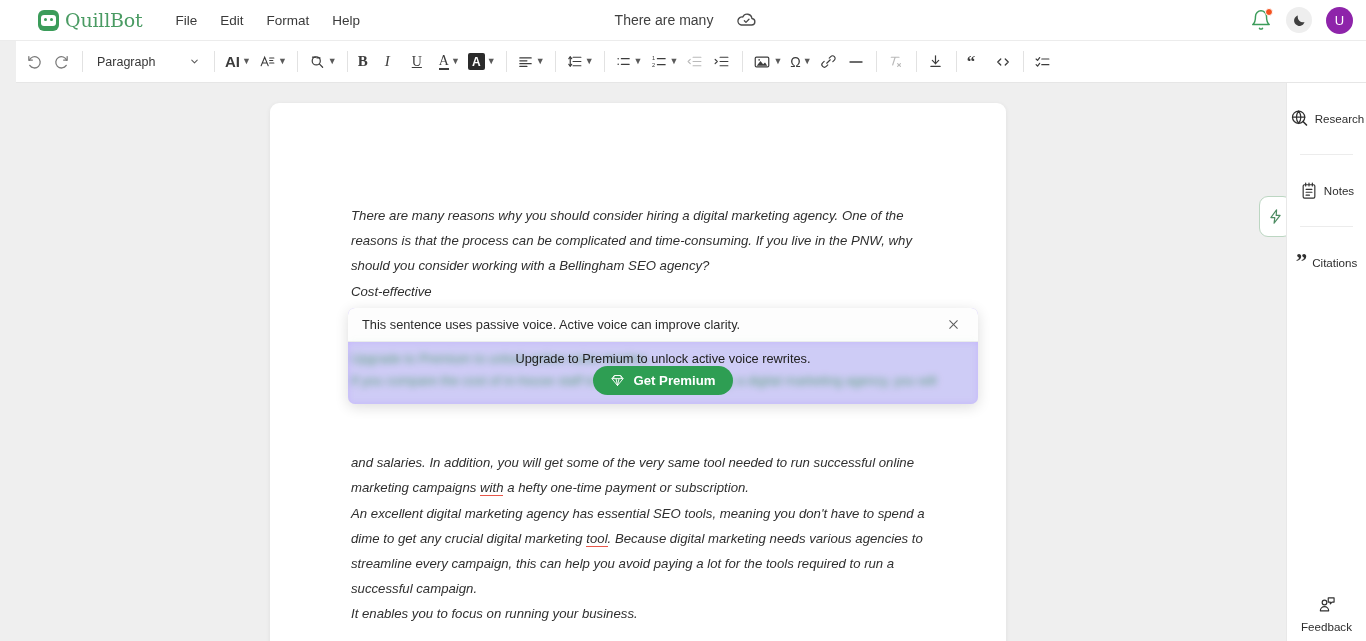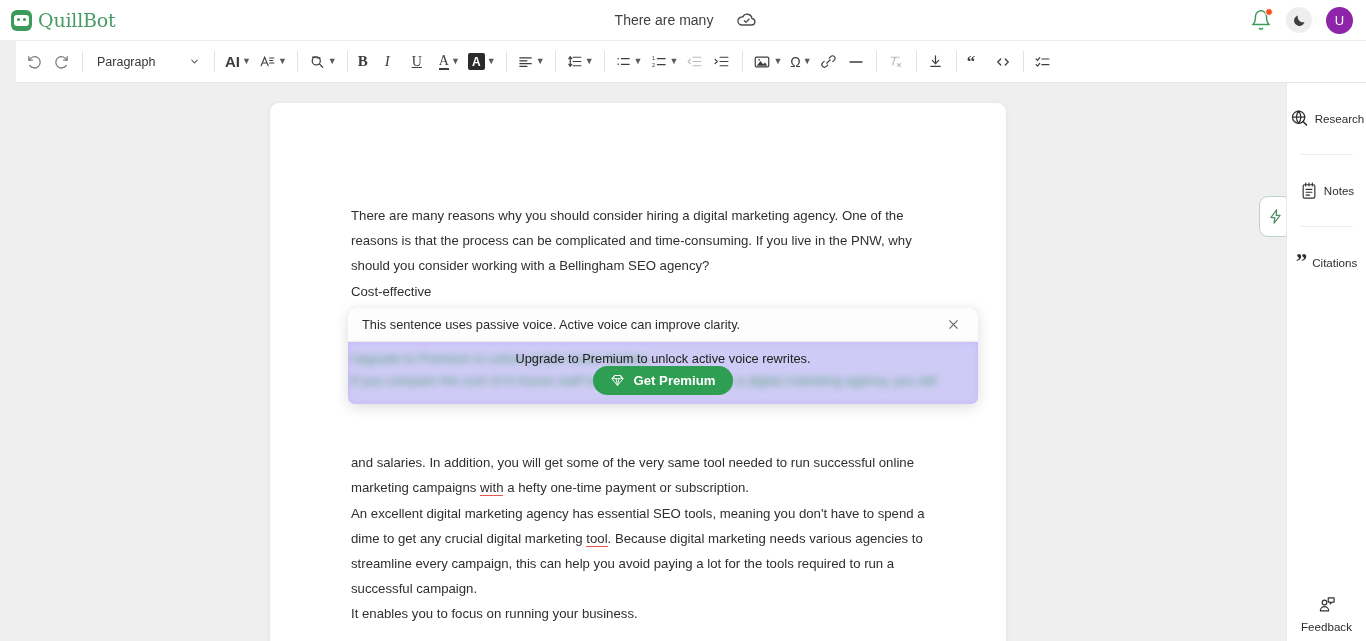--- a/index.html
+++ b/index.html
@@ -11,20 +11,21 @@
   }
 
   
   .header {
     position: absolute; top: 0; left: 0;
     width: 1366px; height: 41px;
     background: #ffffff;
     display: flex; align-items: center;
     border-bottom: 1px solid #ececec;
     z-index: 30;
+    padding-left: 27px;
   }
   .logo-wrap { display: flex; align-items: center; margin-left: 11px; }
   .logo-mark {
     width: 21px; height: 21px; border-radius: 6px;
     background: #3b9c5a; position: relative; flex: none;
   }
   .logo-mark .face {
     position: absolute; left: 3px; top: 5px;
     width: 15px; height: 11px; background: #fff; border-radius: 3px;
   }
@@ -116,21 +117,21 @@
     width: 1286px; height: 558px; background: #efefef; overflow: hidden;
   }
   .page {
     position: absolute; left: 270px; top: 20px;
     width: 736px; height: 560px; background: #fff;
     border-radius: 9px 9px 0 0;
     box-shadow: 0 1px 5px rgba(0,0,0,0.07);
   }
   .doc-body {
     position: absolute; left: 81px; top: 100px;
-    width: 580px; font-size: 13.2px; color: #2f2f2f; line-height: 25.2px;
+    width: 580px; font-size: 13.2px; color: #2f2f2f; line-height: 25.2px; font-style: italic;
   }
   .doc-body p { margin: 0; }
   .hl-sentence {
     background: #dce7f3;
     border-bottom: 1.6px solid #5c7fa8;
     padding-bottom: 1px;
   }
   .sq-red { border-bottom: 1.6px solid #e8574a; }
 
   
@@ -209,20 +210,26 @@
     <div class="logo-mark">
       <div class="ant"></div>
       <div class="face">
         <div class="eye l"></div>
           <div class="eye r"></div>
       </div>
     </div>
     <div class="logo-text">QuillBot</div>
   </div>
 
+  <div class="menu">
+    <div class="menu-item">File</div>
+    <div class="menu-item">Edit</div>
+    <div class="menu-item">Format</div>
+    <div class="menu-item">Help</div>
+  </div>
 
   <div class="doc-title-wrap">
     <div class="doc-title">There are many</div>
     <span>
       <svg class="cloud-icon" viewBox="0 0 24 24" fill="none" stroke="#4c4c4c" stroke-width="1.5" stroke-linecap="round" stroke-linejoin="round">
         <path d="M6.2 17.5h11.2a3.6 3.6 0 0 0 .4-7.18 5.2 5.2 0 0 0-9.9-1.6A4 4 0 0 0 6.2 17.5z"></path>
         <polyline points="9.6,12.9 11.3,14.6 14.6,11.1"></polyline>
       </svg>
     </span>
   </div>

